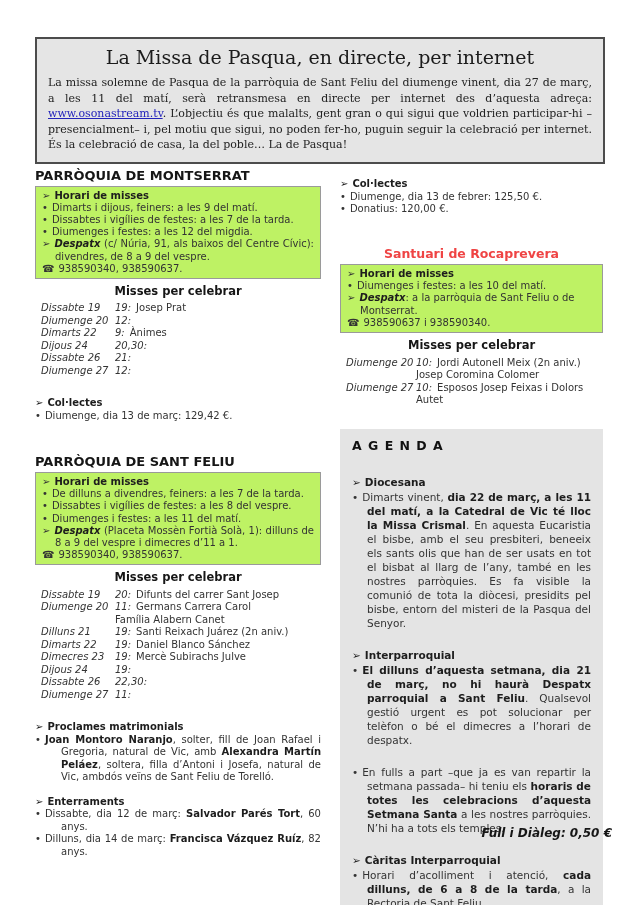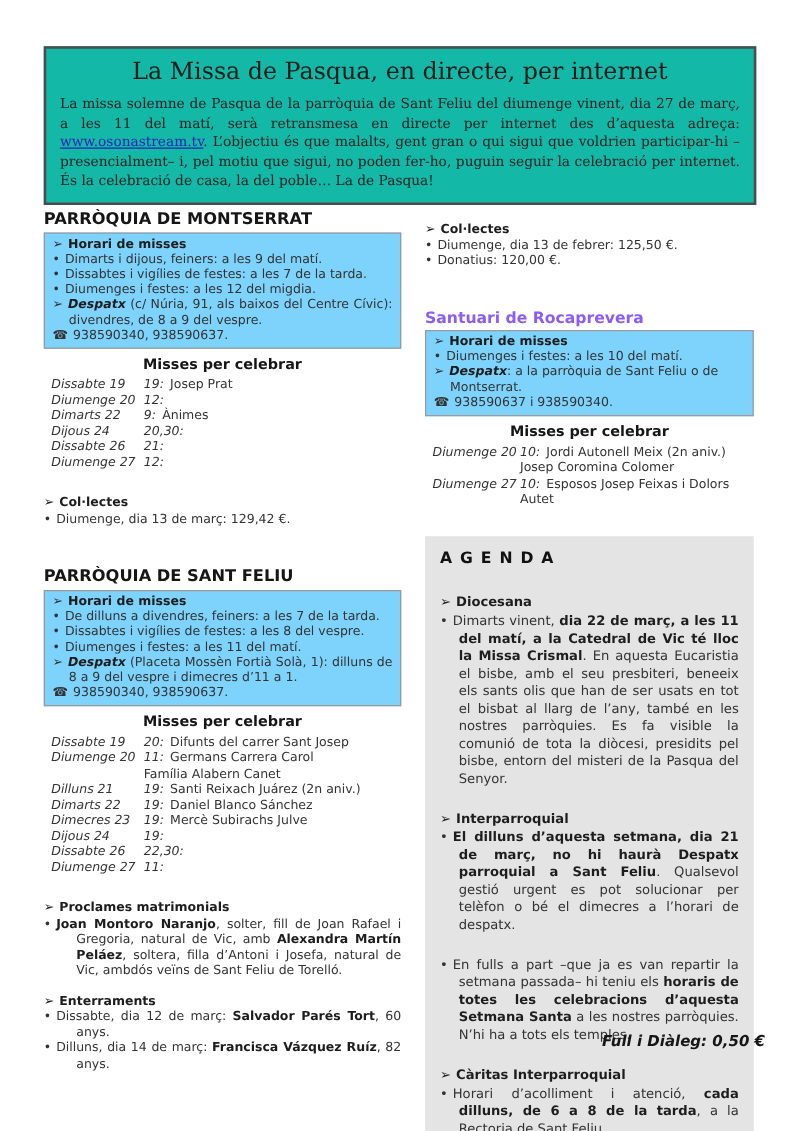--- a/index.html
+++ b/index.html
@@ -2,36 +2,36 @@
 <html><head>
 <meta charset="utf-8">
 <style>
   html,body{margin:0;padding:0}
   body{width:640px;height:905px;background:#ffffff;position:relative;
        font-family:"DejaVu Sans",sans-serif;color:#333;-webkit-font-smoothing:antialiased}
   .page{position:absolute;inset:0;background:#fff}
 
   
   .masthead{position:absolute;left:35px;top:37px;width:544px;border:2px solid #4c4c4c;
-            background:#14b8a6;padding:4px 11px 9px}
+            background:#e5e5e5;padding:4px 11px 9px}
   .masthead-title{font-family:"DejaVu Serif",serif;font-size:19px;color:#1b1b1b;
                   text-align:center;margin:3px 0 7px;font-weight:normal}
   .masthead-body{font-family:"DejaVu Serif",serif;font-size:11px;line-height:15.5px;
                  text-align:justify;margin:0;color:#222}
   .link{color:#2323bb;text-decoration:underline;cursor:pointer}
 
   
   .col{position:absolute;top:165px;font-size:10px;line-height:12.5px}
   .col-left{left:35px;width:286px}
   .col-right{left:340px;width:263px}
 
   .parish-title{font-size:13px;font-weight:bold;color:#161616;margin:5px 0 3px}
-  .shrine-title{font-size:12.5px;font-weight:bold;color:#8b5cf6;margin:32px 0 4px}
-
-  .hbox{border:1px solid #9a9a9a;padding:3px 6px;line-height:12.2px;background:#7dd3fc}
+  .shrine-title{font-size:12.5px;font-weight:bold;color:#ef4444;text-align:center;margin:32px 0 4px}
+
+  .hbox{border:1px solid #9a9a9a;padding:3px 6px;line-height:12.2px;background:#bef264}
   .hline{padding-left:13px;text-indent:-13px}
   .hline.just{text-align:justify}
   .g{padding-right:4px}
   .bold{font-weight:bold;color:#1d1d1d}
   .boldit{font-weight:bold;font-style:italic;color:#1d1d1d}
 
   .misses-title{font-weight:bold;font-size:11.5px;color:#161616;text-align:center;margin:6px 0 5px}
   .mrow{display:flex;margin-left:6px}
   .mday{flex:none;width:74px;font-style:italic}
   .col-right .mday{width:70px}

